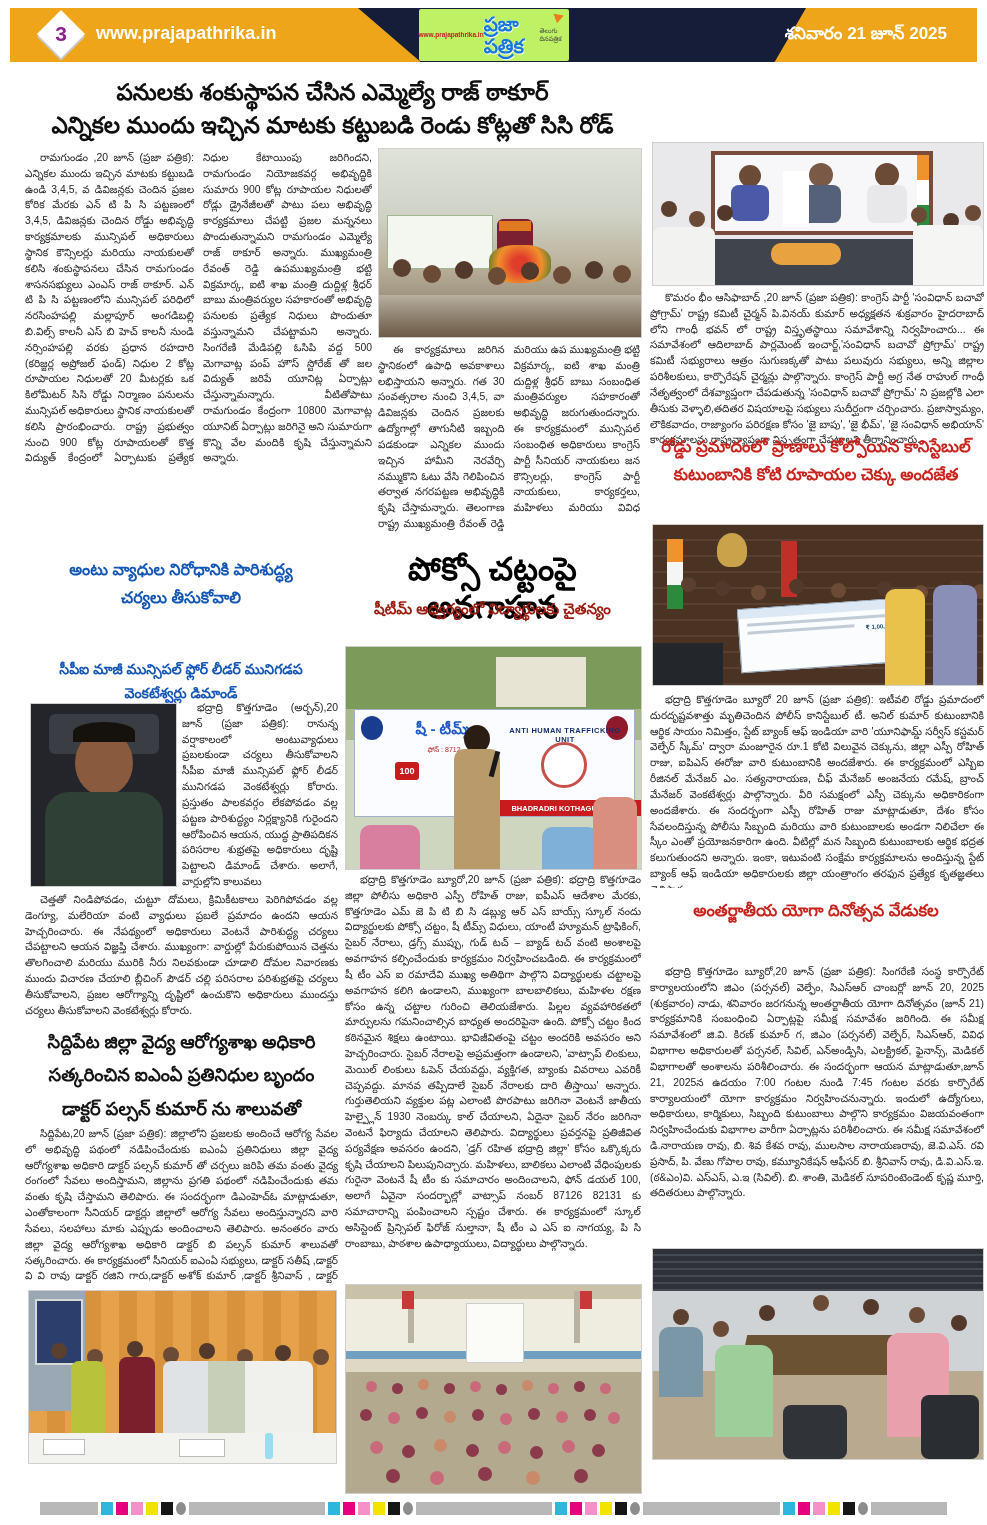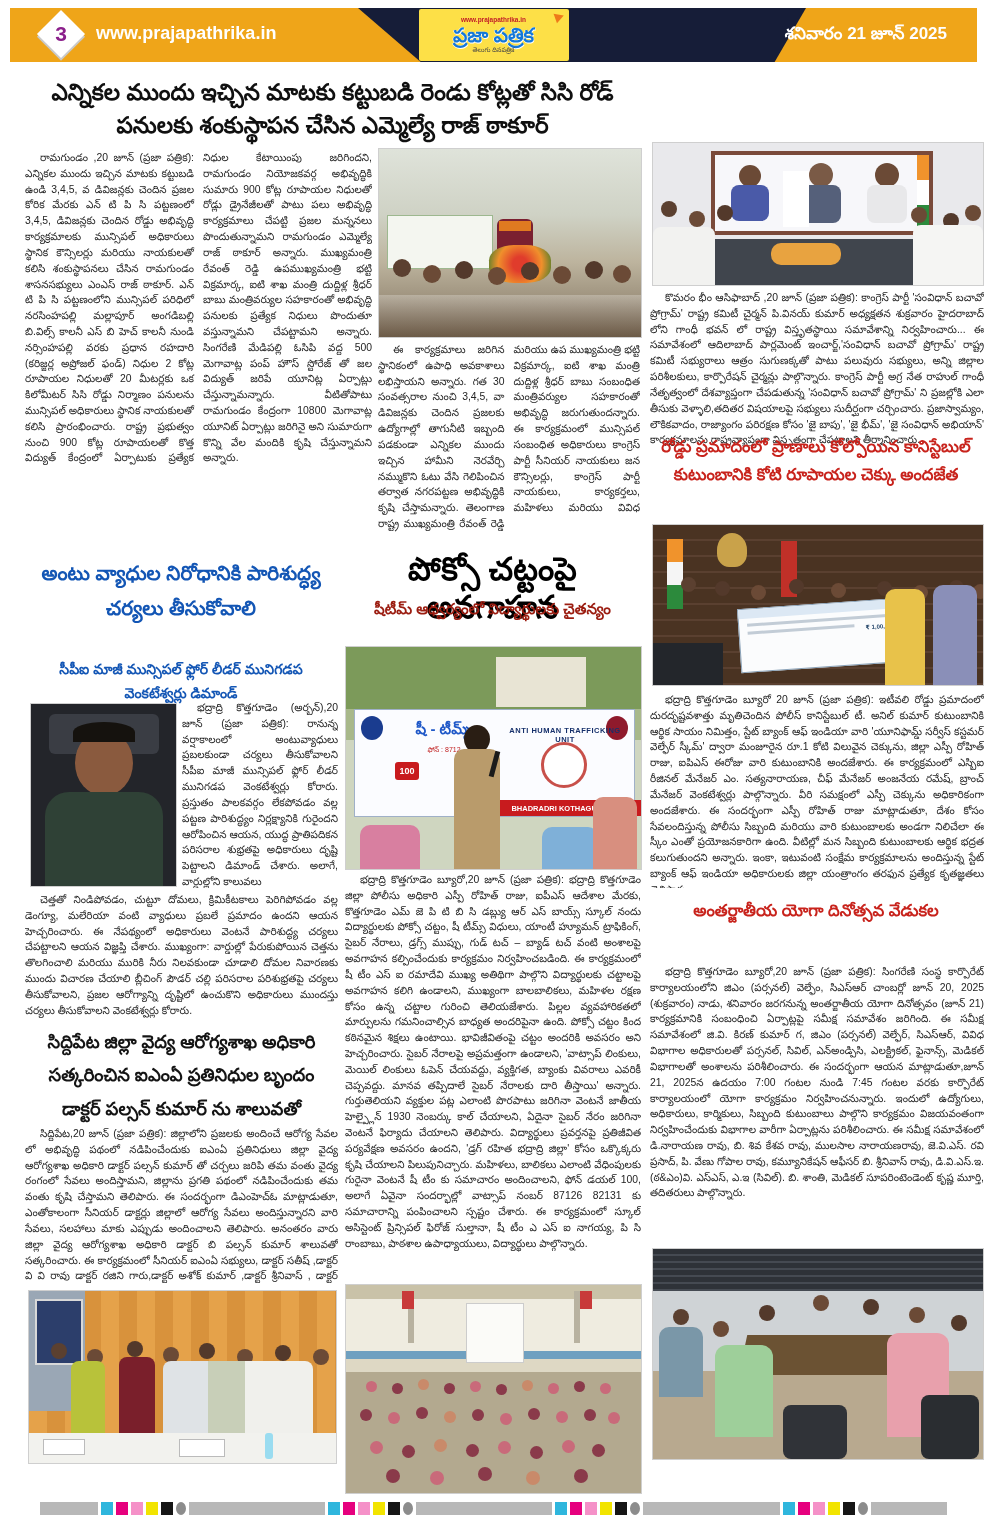--- a/index.html
+++ b/index.html
@@ -10,37 +10,37 @@
   .hdr{position:absolute;top:8px;left:10px;right:10px;height:54px;background:#EFA519;}
   .hdr-navy{position:absolute;left:348px;top:0;width:448px;height:100%;background:#161D38;
             clip-path:polygon(0 0,100% 0,93% 100%,14% 100%);}
   .diamond{position:absolute;left:34px;top:9px;width:34px;height:34px;background:#fff;
            transform:rotate(45deg);box-shadow:2px 2px 0 #c9c9c9;}
   .diamond span{position:absolute;inset:0;display:flex;align-items:center;justify-content:center;
            transform:rotate(-45deg);color:#8B1F8B;font-weight:700;font-size:21px;}
   .site{position:absolute;left:86px;top:15px;color:#fff;font-weight:700;font-size:18px;}
   .dateline{position:absolute;right:30px;top:16px;color:#fff;font-weight:700;font-size:17px;}
   .logo{position:absolute;left:50%;top:1px;transform:translateX(-50%);width:150px;height:52px;
-        background:#fde047;border-radius:2px;display:flex;flex-direction:column;align-items:center;
+        background:#bef264;border-radius:2px;display:flex;align-items:center;
         justify-content:center;z-index:3;}
   .logo .l-top{font-size:6.5px;color:#c32028;font-weight:700;line-height:1.2;}
   .logo .l-title{font-size:20px;color:#1578D8;font-weight:700;line-height:1.1;
         text-shadow:0.5px 0.5px 0 #fff,-0.5px -0.5px 0 #fff;}
   .logo .l-sub{font-size:6.5px;color:#444;line-height:1.3;}
   .dove{position:absolute;right:5px;top:3px;width:0;height:0;border-left:9px solid #EE7A1A;
         border-top:5px solid transparent;border-bottom:5px solid transparent;transform:rotate(-20deg);}
   
   .hl{font-weight:700;text-align:center;}
   .hl-main{font-size:23px;line-height:1.45;color:#101010;}
   .hl-right{font-size:16.5px;line-height:1.7;color:#1a1a1a;}
   .hl-red{color:#C8231C;}
   .hl-blue{color:#1356B5;}
   .hl-pocso{font-size:32px;color:#000000;line-height:1.2;}
   .sub-pocso{font-size:15px;color:#9B1C10;font-weight:700;text-align:center;}
-  .hl-sanit{font-size:20px;line-height:1.75;}
+  .hl-sanit{font-size:16px;line-height:1.75;}
   .sub-sanit{font-size:14px;line-height:1.7;color:#1356B5;font-weight:700;text-align:center;}
   .hl-sidd{font-size:18px;line-height:1.85;color:#141414;}
   .body-txt{font-size:10.4px;line-height:1.52;color:#232323;text-align:justify;
             text-indent:15px;overflow:hidden;}
   .cols2{column-count:2;column-gap:9px;}
   
   .photo{position:absolute;overflow:hidden;border:1px solid #cfcfcf;}
   .blob{position:absolute;border-radius:50%;}
   .rectblob{position:absolute;}
   
@@ -63,22 +63,22 @@
     <div class="logo">
       <div class="dove"></div>
       <div class="l-top">www.prajapathrika.in</div>
       <div class="l-title">ప్రజా పత్రిక</div>
       <div class="l-sub">తెలుగు దినపత్రిక</div>
     </div>
     <div class="dateline">శనివారం 21 జూన్ 2025</div>
   </div>
 
   <div class="abs hl hl-main" style="left:25px;top:76px;width:615px;">
+    <div>పనులకు శంకుస్థాపన చేసిన ఎమ్మెల్యే రాజ్ ఠాకూర్</div>
     <div>ఎన్నికల ముందు ఇచ్చిన మాటకు కట్టుబడి రెండు కోట్లతో సిసి రోడ్</div>
-    <div>పనులకు శంకుస్థాపన చేసిన ఎమ్మెల్యే రాజ్ ఠాకూర్</div>
   </div>
 
   <div class="abs body-txt cols2" style="left:25px;top:150px;width:347px;height:397px;">రామగుండం ,20 జూన్ (ప్రజా పత్రిక): ఎన్నికల ముందు ఇచ్చిన మాటకు కట్టుబడి ఉండి 3,4,5, వ డివిజన్లకు చెందిన ప్రజల కోరిక మేరకు ఎన్ టి పి సి పట్టణంలో 3,4,5, డివిజన్లకు చెందిన రోడ్డు అభివృద్ధి కార్యక్రమాలకు మున్సిపల్ అధికారులు స్థానిక కౌన్సిలర్లు మరియు నాయకులతో కలిసి శంకుస్థాపనలు చేసిన రామగుండం శాసనసభ్యులు ఎంఎస్ రాజ్ ఠాకూర్. ఎన్ టి పి సి పట్టణంలోని మున్సిపల్ పరిధిలో నరసింహపల్లి మల్లాపూర్ అంగడిబల్లి బి.విల్స్ కాలనీ ఎస్ బి హెచ్ కాలనీ నుండి నర్సింహపల్లి వరకు ప్రధాన రహదారి (కరిజ్జర్ల అప్రోజల్ ఫండ్) నిధుల 2 కోట్ల రూపాయల నిధులతో 20 మీటర్లకు ఒక కిలోమీటర్ సిసి రోడ్డు నిర్మాణం పనులను మున్సిపల్ అధికారులు స్థానిక నాయకులతో కలిసి ప్రారంభించారు. రాష్ట్ర ప్రభుత్వం నుంచి 900 కోట్ల రూపాయలతో కొత్త విద్యుత్ కేంద్రంలో ఏర్పాటుకు ప్రత్యేక నిధుల కేటాయింపు జరిగిందని, రామగుండం నియోజకవర్గ అభివృద్ధికి సుమారు 900 కోట్ల రూపాయల నిధులతో రోడ్లు డ్రైనేజీలతో పాటు పలు అభివృద్ధి కార్యక్రమాలు చేపట్టి ప్రజల మన్ననలు పొందుతున్నామని రామగుండం ఎమ్మెల్యే రాజ్ ఠాకూర్ అన్నారు. ముఖ్యమంత్రి రేవంత్ రెడ్డి ఉపముఖ్యమంత్రి భట్టి విక్రమార్క, ఐటి శాఖ మంత్రి దుద్దిళ్ల శ్రీధర్ బాబు మంత్రివర్యుల సహకారంతో అభివృద్ధి పనులకు ప్రత్యేక నిధులు పొందుతూ వస్తున్నామని చేపట్టామని అన్నారు. సింగరేణి మేడిపల్లి ఓసిపి వద్ద 500 మెగావాట్ల పంప్ హౌస్ స్టోరేజ్ తో జల విద్యుత్ జరిపే యూనిట్ల ఏర్పాట్లు చేస్తున్నామన్నారు. వీటితోపాటు రామగుండం కేంద్రంగా 10800 మెగావాట్ల యూనిట్ ఏర్పాట్లు జరిగినై అని సుమారుగా కొన్ని వేల మందికి కృషి చేస్తున్నామని అన్నారు.</div>
 
   <div class="photo" style="left:378px;top:148px;width:262px;height:188px;
        background:linear-gradient(180deg,#dfe3da 0%,#cfd2c5 35%,#bdb49e 60%,#7e6f5c 100%);">
     <div class="rectblob" style="left:8px;top:66px;width:104px;height:52px;background:#f4f6f0;border:1px solid #9db88f;"></div>
     <div class="rectblob" style="left:118px;top:70px;width:36px;height:62px;background:#7a2030;border-radius:6px;"></div>
     <div class="rectblob" style="left:120px;top:72px;width:32px;height:10px;background:#e07a20;"></div>
     <div class="blob" style="left:110px;top:96px;width:62px;height:38px;background:radial-gradient(circle,#e03c2c 20%,#f0902c 60%,#2c7a2c 100%);border-radius:40%;"></div>

